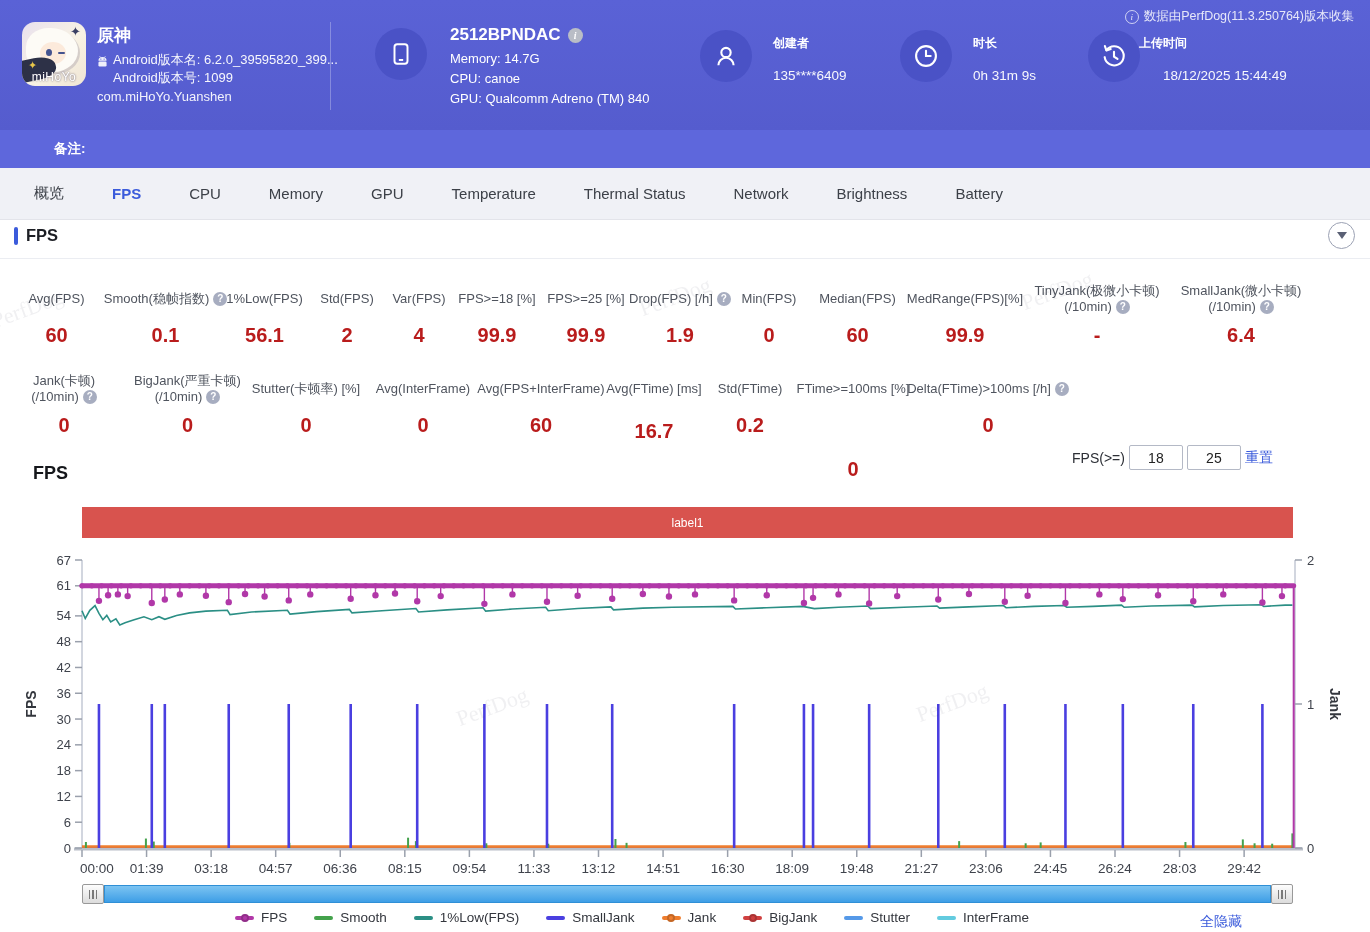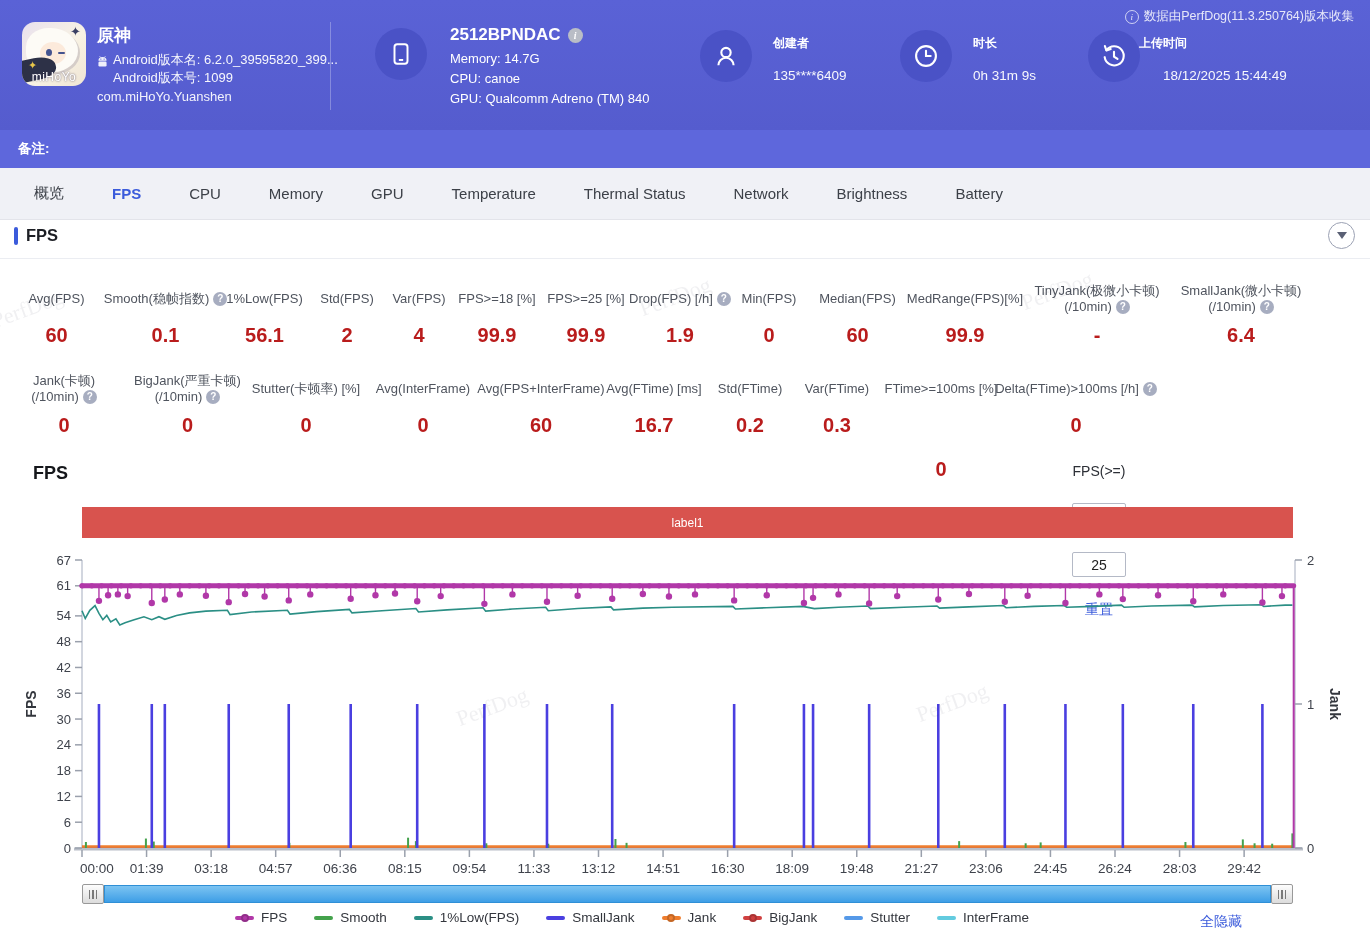--- a/index.html
+++ b/index.html
@@ -39,21 +39,21 @@
                 font-size:10px; font-style:italic; font-family:"Liberation Serif",serif; align-items:center; justify-content:center; }
   .dev-l1 { position:absolute; left:450px; top:51px; font-size:13px; }
   .dev-l2 { position:absolute; left:450px; top:71px; font-size:13px; }
   .dev-l3 { position:absolute; left:450px; top:91px; font-size:13px; }
   .meta-label { position:absolute; font-size:12px; font-weight:bold; }
   .meta-value { position:absolute; font-size:13.5px; color:rgba(255,255,255,.95); }
 
   
   .remark { position:absolute; left:0; top:130px; width:1370px; height:38px; background:#5e67dc;
             display:flex; align-items:center; padding-left:18px; gap:8px; }
-  .remark-label { color:#fff; font-size:13.5px; font-weight:bold; }
+  .remark-label { color:#fff; font-size:13.5px; font-weight:bold;margin-left:36px; }
   .remark-input { background:transparent; border:none; outline:none; width:620px; font-size:13.5px; color:#fff; }
   .remark-input::placeholder { color:rgba(255,255,255,.52); }
 
   
   .tabs { position:absolute; left:0; top:168px; width:1370px; height:52px; background:#f0f1f6;
           border-bottom:1px solid #e3e4ea; display:flex; align-items:center; padding-left:10px; }
   .tab { padding:0 24px; font-size:15px; color:#3c4048; cursor:pointer; }
   .tab.active { color:#3b5bdb; font-weight:bold; }
 
   
@@ -70,21 +70,21 @@
   .stat { display:flex; flex-direction:column; align-items:center; }
   .stat .lbl { min-height:34px; display:flex; flex-direction:column; justify-content:center; align-items:center;
                font-size:13px; color:#4f545e; line-height:16px; text-align:center; }
   .stat .lbl .ln { display:flex; align-items:center; gap:4px; white-space:nowrap; }
   .stat .val { margin-top:8px; font-size:20px; font-weight:bold; color:#b91c1c; }
   .help-badge { display:inline-flex; width:14px; height:14px; border-radius:50%; background:#a7adc0; color:#fff;
                 font-size:10px; font-weight:bold; align-items:center; justify-content:center; cursor:pointer; }
 
   
   .chart-title { position:absolute; left:33px; top:463px; font-size:18px; font-weight:bold; color:#15171b; }
-  .fps-filter { position:absolute; left:1072px; top:463px; display:flex; align-items:center; gap:24px;flex-direction:column; }
+  .fps-filter { position:absolute; left:1072px; top:445px; display:flex; align-items:center; gap:4px; }
   .fps-filter .flabel { font-size:14px; color:#2c2f36; }
   .fps-filter input { width:54px; height:25px; border:1px solid #b4b9c6; border-radius:2px; text-align:center;
                       font-size:14px; color:#222; outline:none; background:#fff; }
   .reset-link { font-size:14px; color:#3b5bdb; cursor:pointer; }
 
   
   .banner { position:absolute; left:82px; top:507px; width:1211px; height:31px; background:#d8534e;
             color:#fff; font-size:12px; display:flex; align-items:center; justify-content:center; }
 
   
@@ -374,43 +374,35 @@
         <div class="val">0</div>
       </div>
       <div class="stat" style="width: 120px;">
         <div class="lbl">
           <span class="ln">
             <span>Avg(FPS+InterFrame)</span>
           </span>
         </div>
         <div class="val">60</div>
       </div>
-      <div class="stat" style="width: 106px;">
+      <div class="stat" style="width: 106px; gap: 6px;">
         <div class="lbl">
           <span class="ln">
             <span>Avg(FTime) [ms]</span>
           </span>
         </div>
         <div class="val">16.7</div>
       </div>
       <div class="stat" style="width: 86px;">
         <div class="lbl">
           <span class="ln">
             <span>Std(FTime)</span>
           </span>
         </div>
         <div class="val">0.2</div>
-      </div>
-      <div class="stat" style="width: 88px;">
-        <div class="lbl">
-          <span class="ln">
-            <span>Var(FTime)</span>
-          </span>
-        </div>
-        <div class="val">0.3</div>
       </div>
       <div class="stat" style="width: 120px; gap: 44px;">
         <div class="lbl">
           <span class="ln">
             <span>FTime&gt;=100ms [%]</span>
           </span>
         </div>
         <div class="val">0</div>
       </div>
       <div class="stat" style="width: 150px;">

